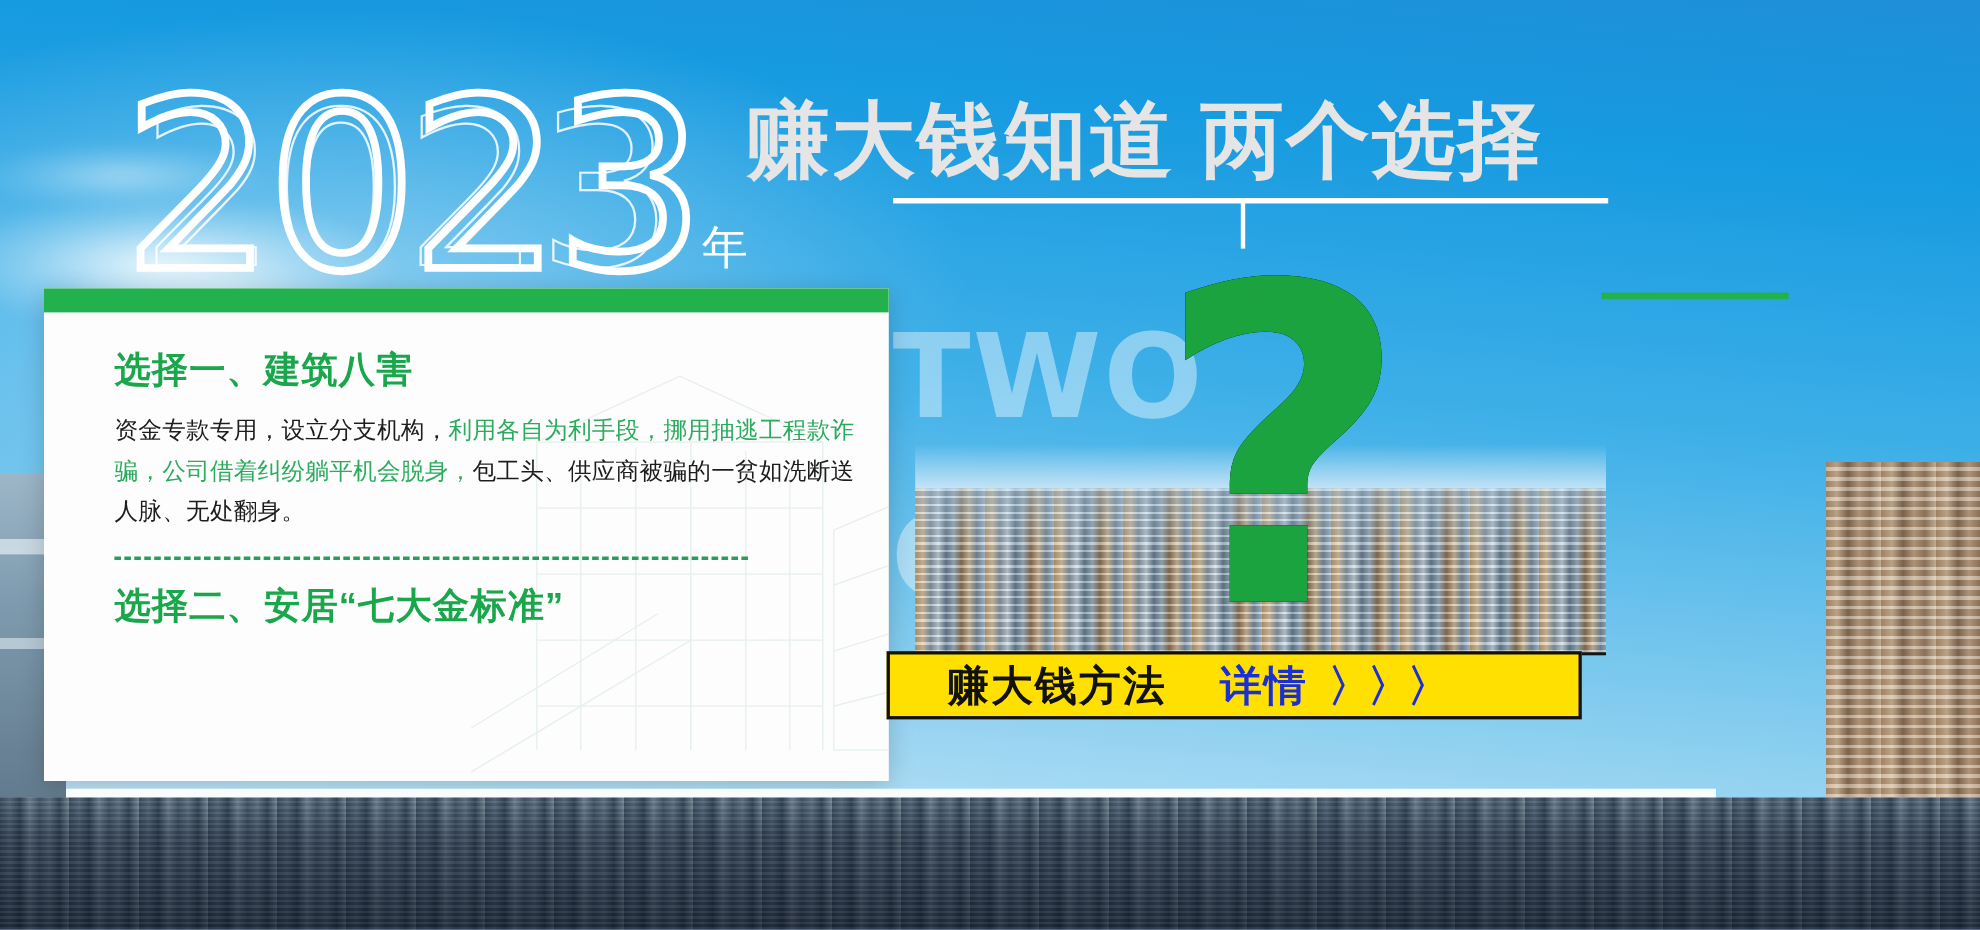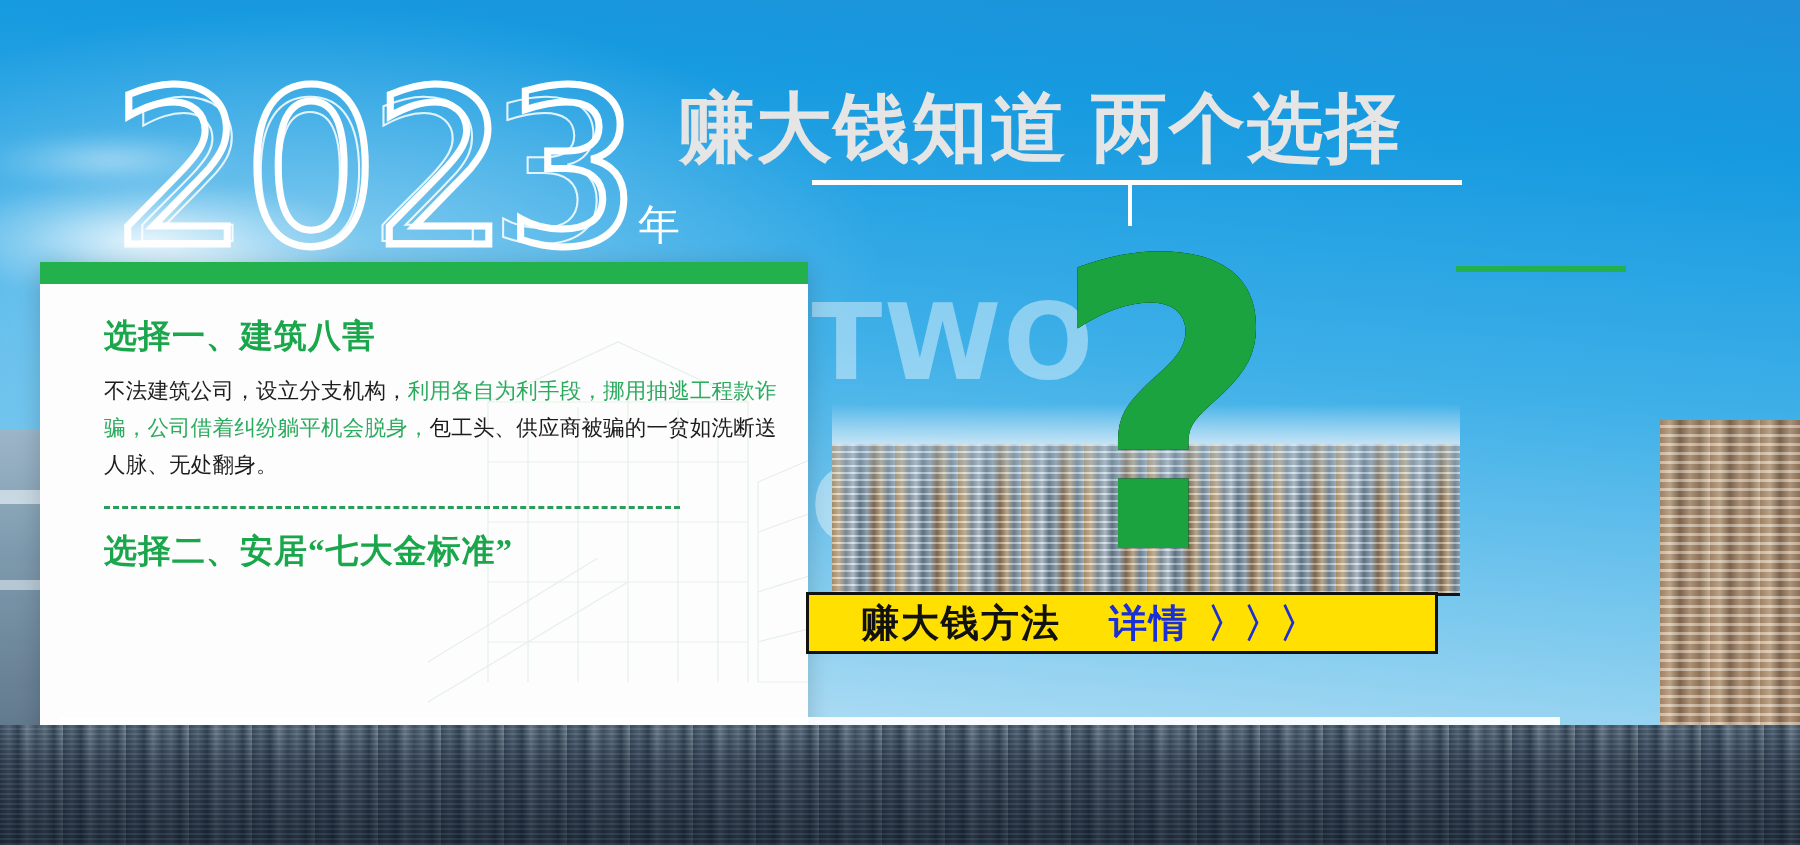--- a/index.html
+++ b/index.html
@@ -105,25 +105,24 @@
     position:absolute; left:812px; top:180px; width:650px; height:5px;
     background:#fff;
   }
   .hl-rule-v {
     position:absolute; left:1128px; top:180px; width:4px; height:46px;
     background:#fff;
   }
 
   
   .card {
-    position:absolute; left:40px; top:262px; width:768px; height:551px;
+    position:absolute; left:40px; top:262px; width:768px; height:448px;
     background:#fdfdfd;
     box-shadow:0 4px 22px rgba(0,0,0,.18);
     overflow:hidden;
-    font-family:Liberation Serif, serif;
   }
   .card-top {
     position:absolute; left:0; top:0; width:100%; height:22px;
     background:#22b14c;
   }
   
   .blueprint {
     position:absolute; right:-40px; top:20px; width:420px; height:430px;
     opacity:.5; pointer-events:none;
   }
@@ -264,21 +263,21 @@
         <path d="M330 310 L400 288"></path>
         <path d="M330 360 L400 342"></path>
         <path d="M0 420 L200 300"></path>
         <path d="M0 380 L170 276"></path>
       </g>
     </svg>
 
     <div class="card-body">
       <div class="sec-title">选择一、建筑八害</div>
       <div class="sec-body">
-        <span>不法建筑公司，设立分支机构，</span><span class="g">利用各自为利手段，挪用抽逃工程款诈骗，公司借着纠纷躺平机会脱身，</span><span>包工头、供应商被骗的一贫如洗断送人脉、无处翻身。</span>
+        <span>资金专款专用，设立分支机构，</span><span class="g">利用各自为利手段，挪用抽逃工程款诈骗，公司借着纠纷躺平机会脱身，</span><span>包工头、供应商被骗的一贫如洗断送人脉、无处翻身。</span>
       </div>
 
       <div class="divider"></div>
 
       <div class="sec-title">选择二、安居“七大金标准”</div>
     </div>
   </div>
 
   <div class="cta">
     <span class="cta-main">赚大钱方法</span>

